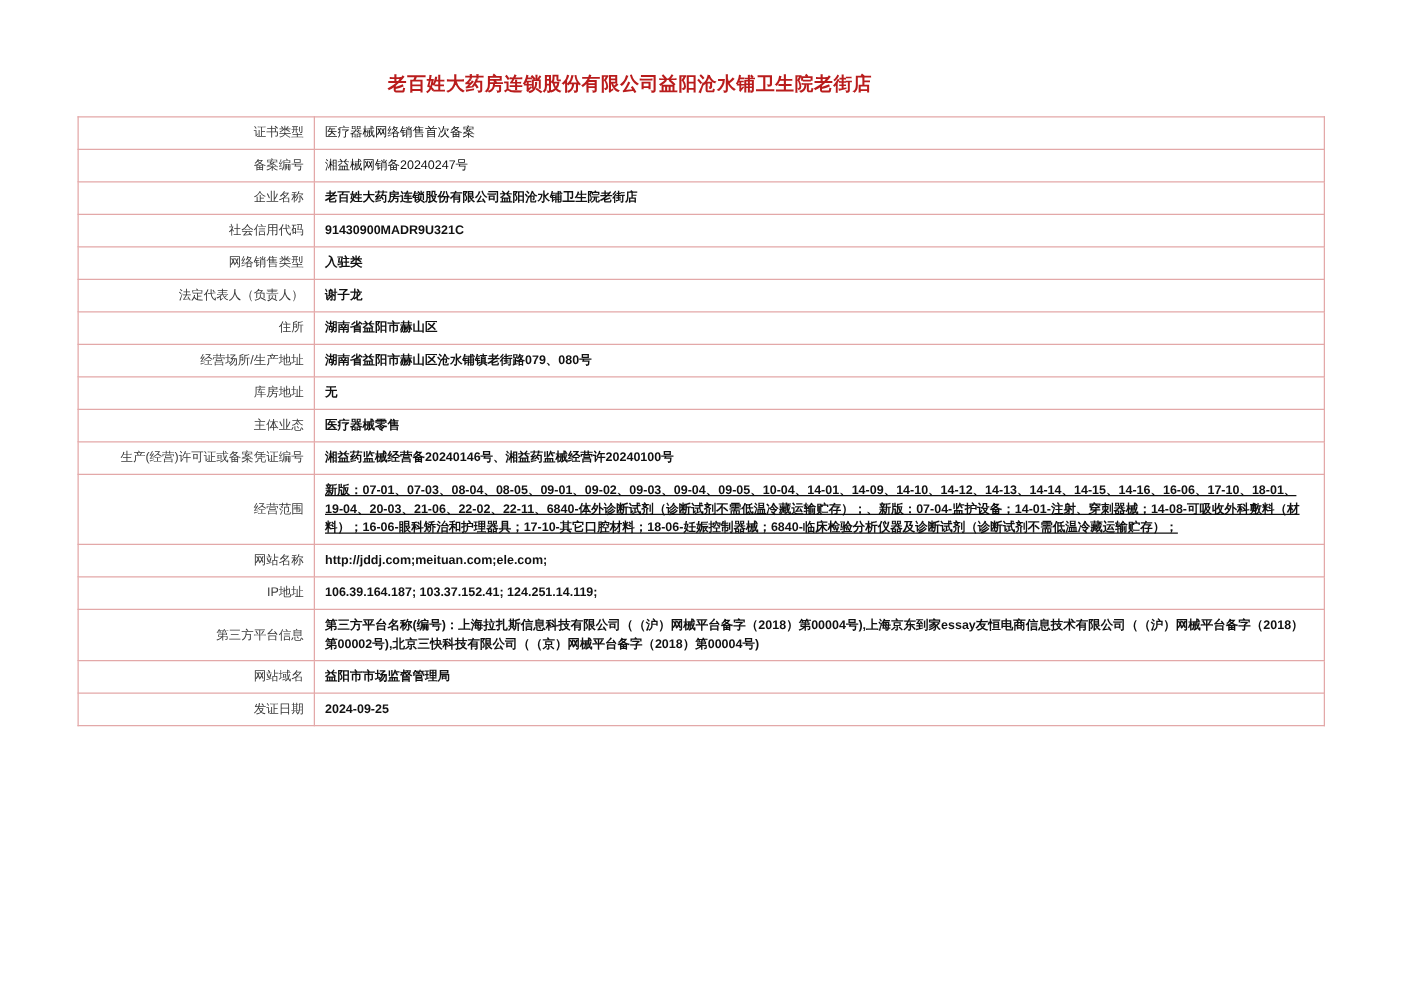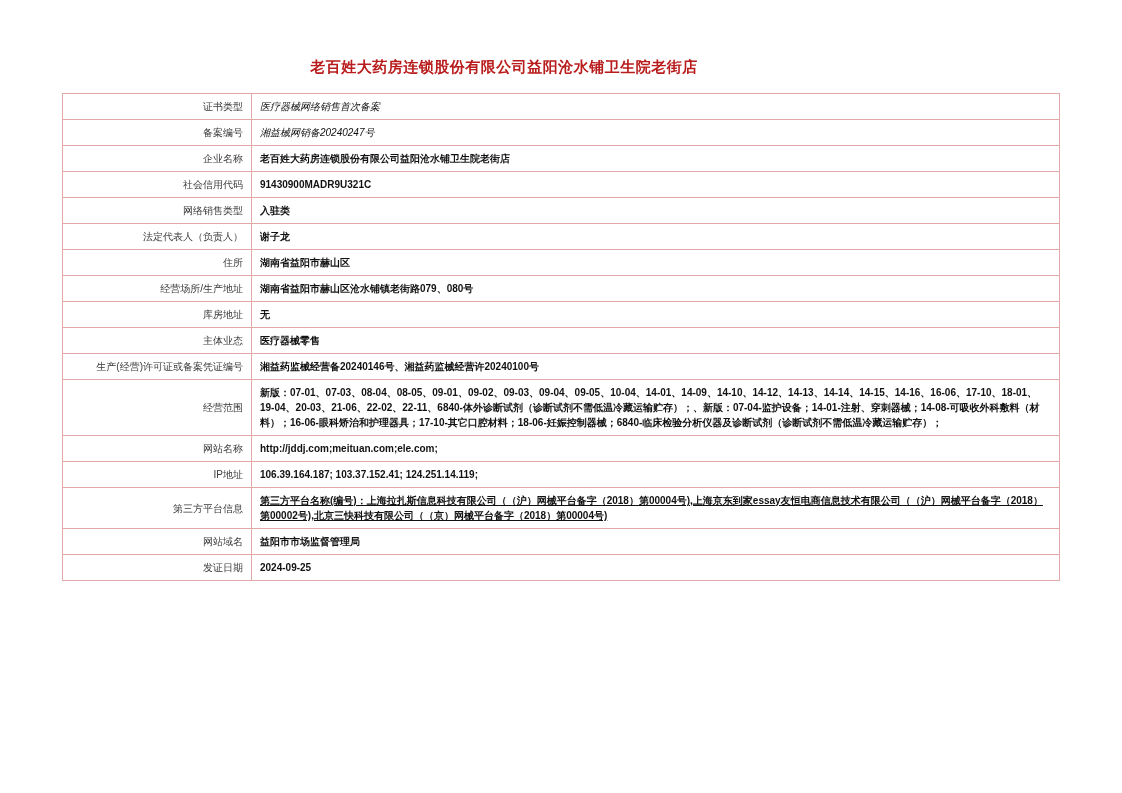--- a/index.html
+++ b/index.html
@@ -49,32 +49,31 @@
     padding-right: 10px;
     white-space: nowrap;
   }
   td.value {
     text-align: left;
     color: #111111;
     font-weight: bold;
   }
   td.value.normal {
     font-weight: normal;
-    font-style: italic;
   }
   .scope-text {
     font-weight: normal;
     line-height: 1.6;
     text-align: justify;
+    text-decoration: underline;
   }
   .third-party-text {
     font-weight: normal;
     line-height: 1.6;
     text-align: justify;
-    text-decoration: underline;
   }
 </style>
 </head>
 <body>
 
 <div class="page">
   <div class="doc-title">老百姓大药房连锁股份有限公司益阳沧水铺卫生院老街店</div>
   <table class="cert">
     <tbody>
       <tr>

